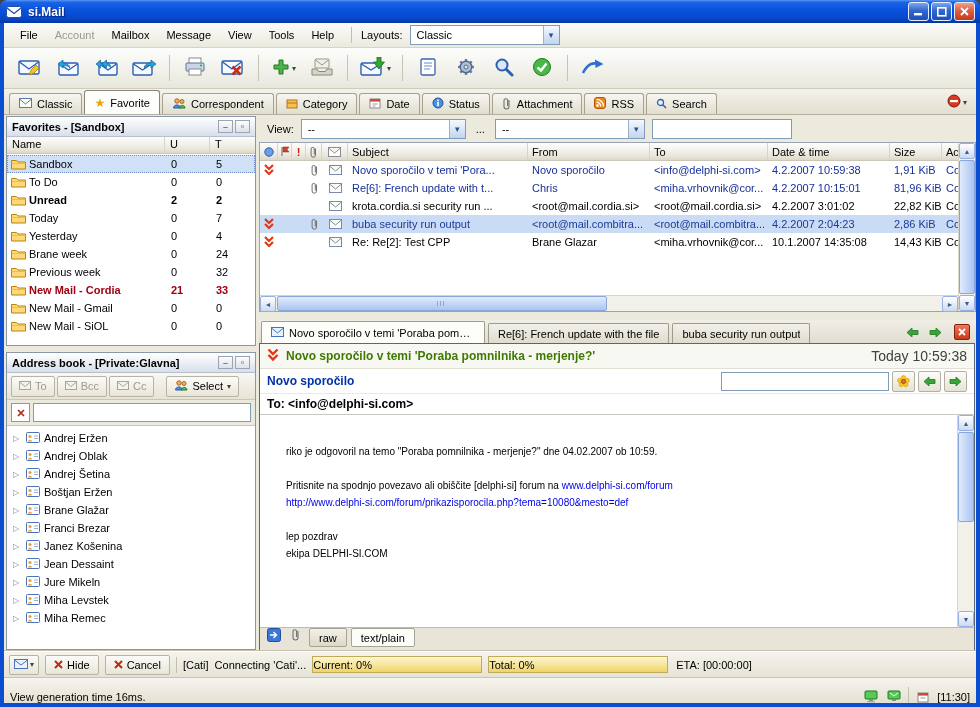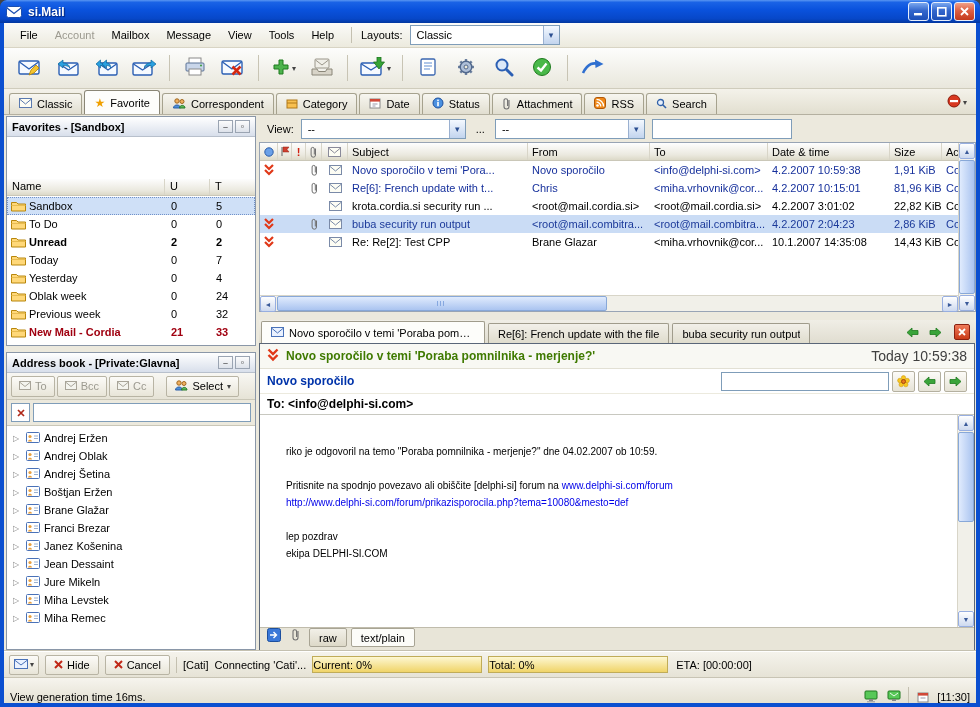--- a/index.html
+++ b/index.html
@@ -54,21 +54,21 @@
   .left-col{width:254px;display:flex;flex-direction:column;padding:1px 2px 1px 2px;flex-shrink:0;}
   .panel{display:flex;flex-direction:column;border:1px solid #8a97a8;background:#fff;min-height:0;}
   .fav-panel{height:230px;flex-shrink:0;}
   .splitter{height:6px;flex-shrink:0;}
   .panel-header{height:20px;display:flex;align-items:center;padding:0 5px;font-weight:bold;flex-shrink:0;
     background:linear-gradient(#ffffff,#d8dfeb);border-bottom:1px solid #b8c0cc;}
   .ph-btns{margin-left:auto;display:flex;gap:2px;}
   .phb{width:15px;height:13px;border:1px solid #9aa4b2;background:linear-gradient(#fcfcfc,#dde2ea);
     display:flex;align-items:center;justify-content:center;font-size:8px;line-height:1;font-weight:normal;}
 
-  .fav-colheader{height:17px;display:flex;background:linear-gradient(#fdfdfd,#ebe9df 70%,#dcd9c8);border-bottom:1px solid #cac7b8;flex-shrink:0;margin-top:42px;}
+  .fav-colheader{height:17px;display:flex;background:linear-gradient(#fdfdfd,#ebe9df 70%,#dcd9c8);border-bottom:1px solid #cac7b8;flex-shrink:0;}
   .fav-colheader span{padding:1px 5px;border-right:1px solid #d8d5c8;}
   .fc-name{flex:1;}
   .fc-u{width:45px;}
   .fc-t{width:45px;border-right:none!important;}
   .fav-list{flex:1;background:#fff;overflow:hidden;padding-top:1px;}
   .fav-row{height:18px;display:flex;align-items:center;}
   .fav-row.selected{background:#cfe0f7;outline:1px dotted #7091c9;outline-offset:-1px;}
   .fav-row.bold{font-weight:bold;}
   .fav-row.alert{color:#a00010;}
   .fav-icon{width:22px;display:flex;justify-content:center;flex-shrink:0;}
@@ -558,21 +558,21 @@
                 <span class="fav-t">4</span>
               </div>
 
               <div class="fav-row">
                 <span class="fav-icon">
                   <svg width="15" height="12">
                     <path d="M0.5 2.5 L5.5 2.5 L7 4 L14.5 4 L14.5 11 L0.5 11 Z" fill="#ffd879" stroke="#b8860b"></path>
                     <path d="M0.5 5.5 L14.5 5.5" stroke="#e8bc50"></path>
                   </svg>
                 </span>
-                <span class="fav-name">Oblak week</span>
+                <span class="fav-name">Brane week</span>
                 <span class="fav-u">0</span>
                 <span class="fav-t">24</span>
               </div>
 
               <div class="fav-row">
                 <span class="fav-icon">
                   <svg width="15" height="12">
                     <path d="M0.5 2.5 L5.5 2.5 L7 4 L14.5 4 L14.5 11 L0.5 11 Z" fill="#ffd879" stroke="#b8860b"></path>
                     <path d="M0.5 5.5 L14.5 5.5" stroke="#e8bc50"></path>
                   </svg>

